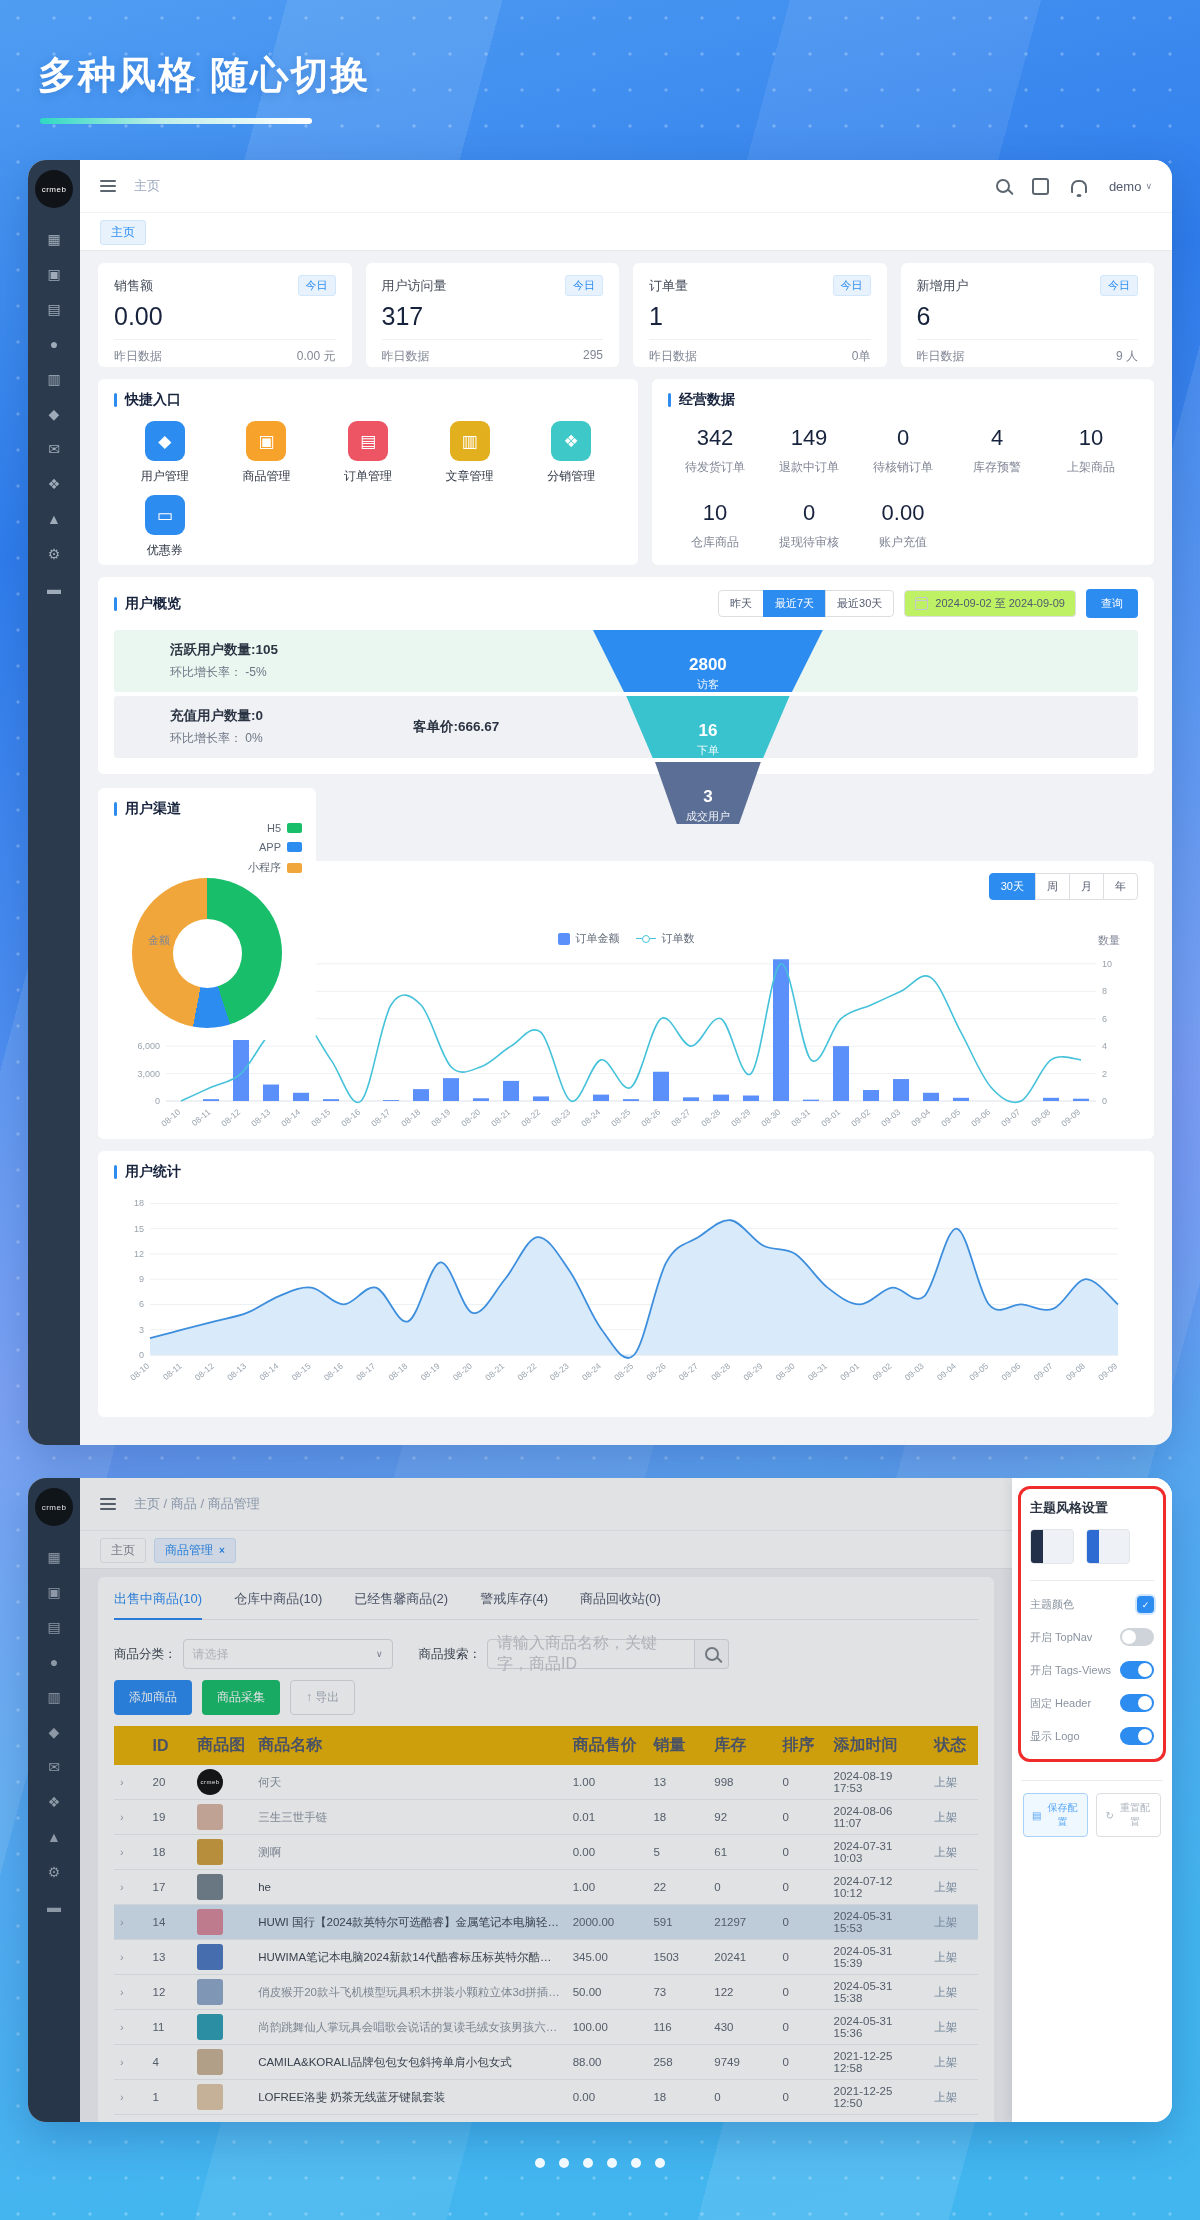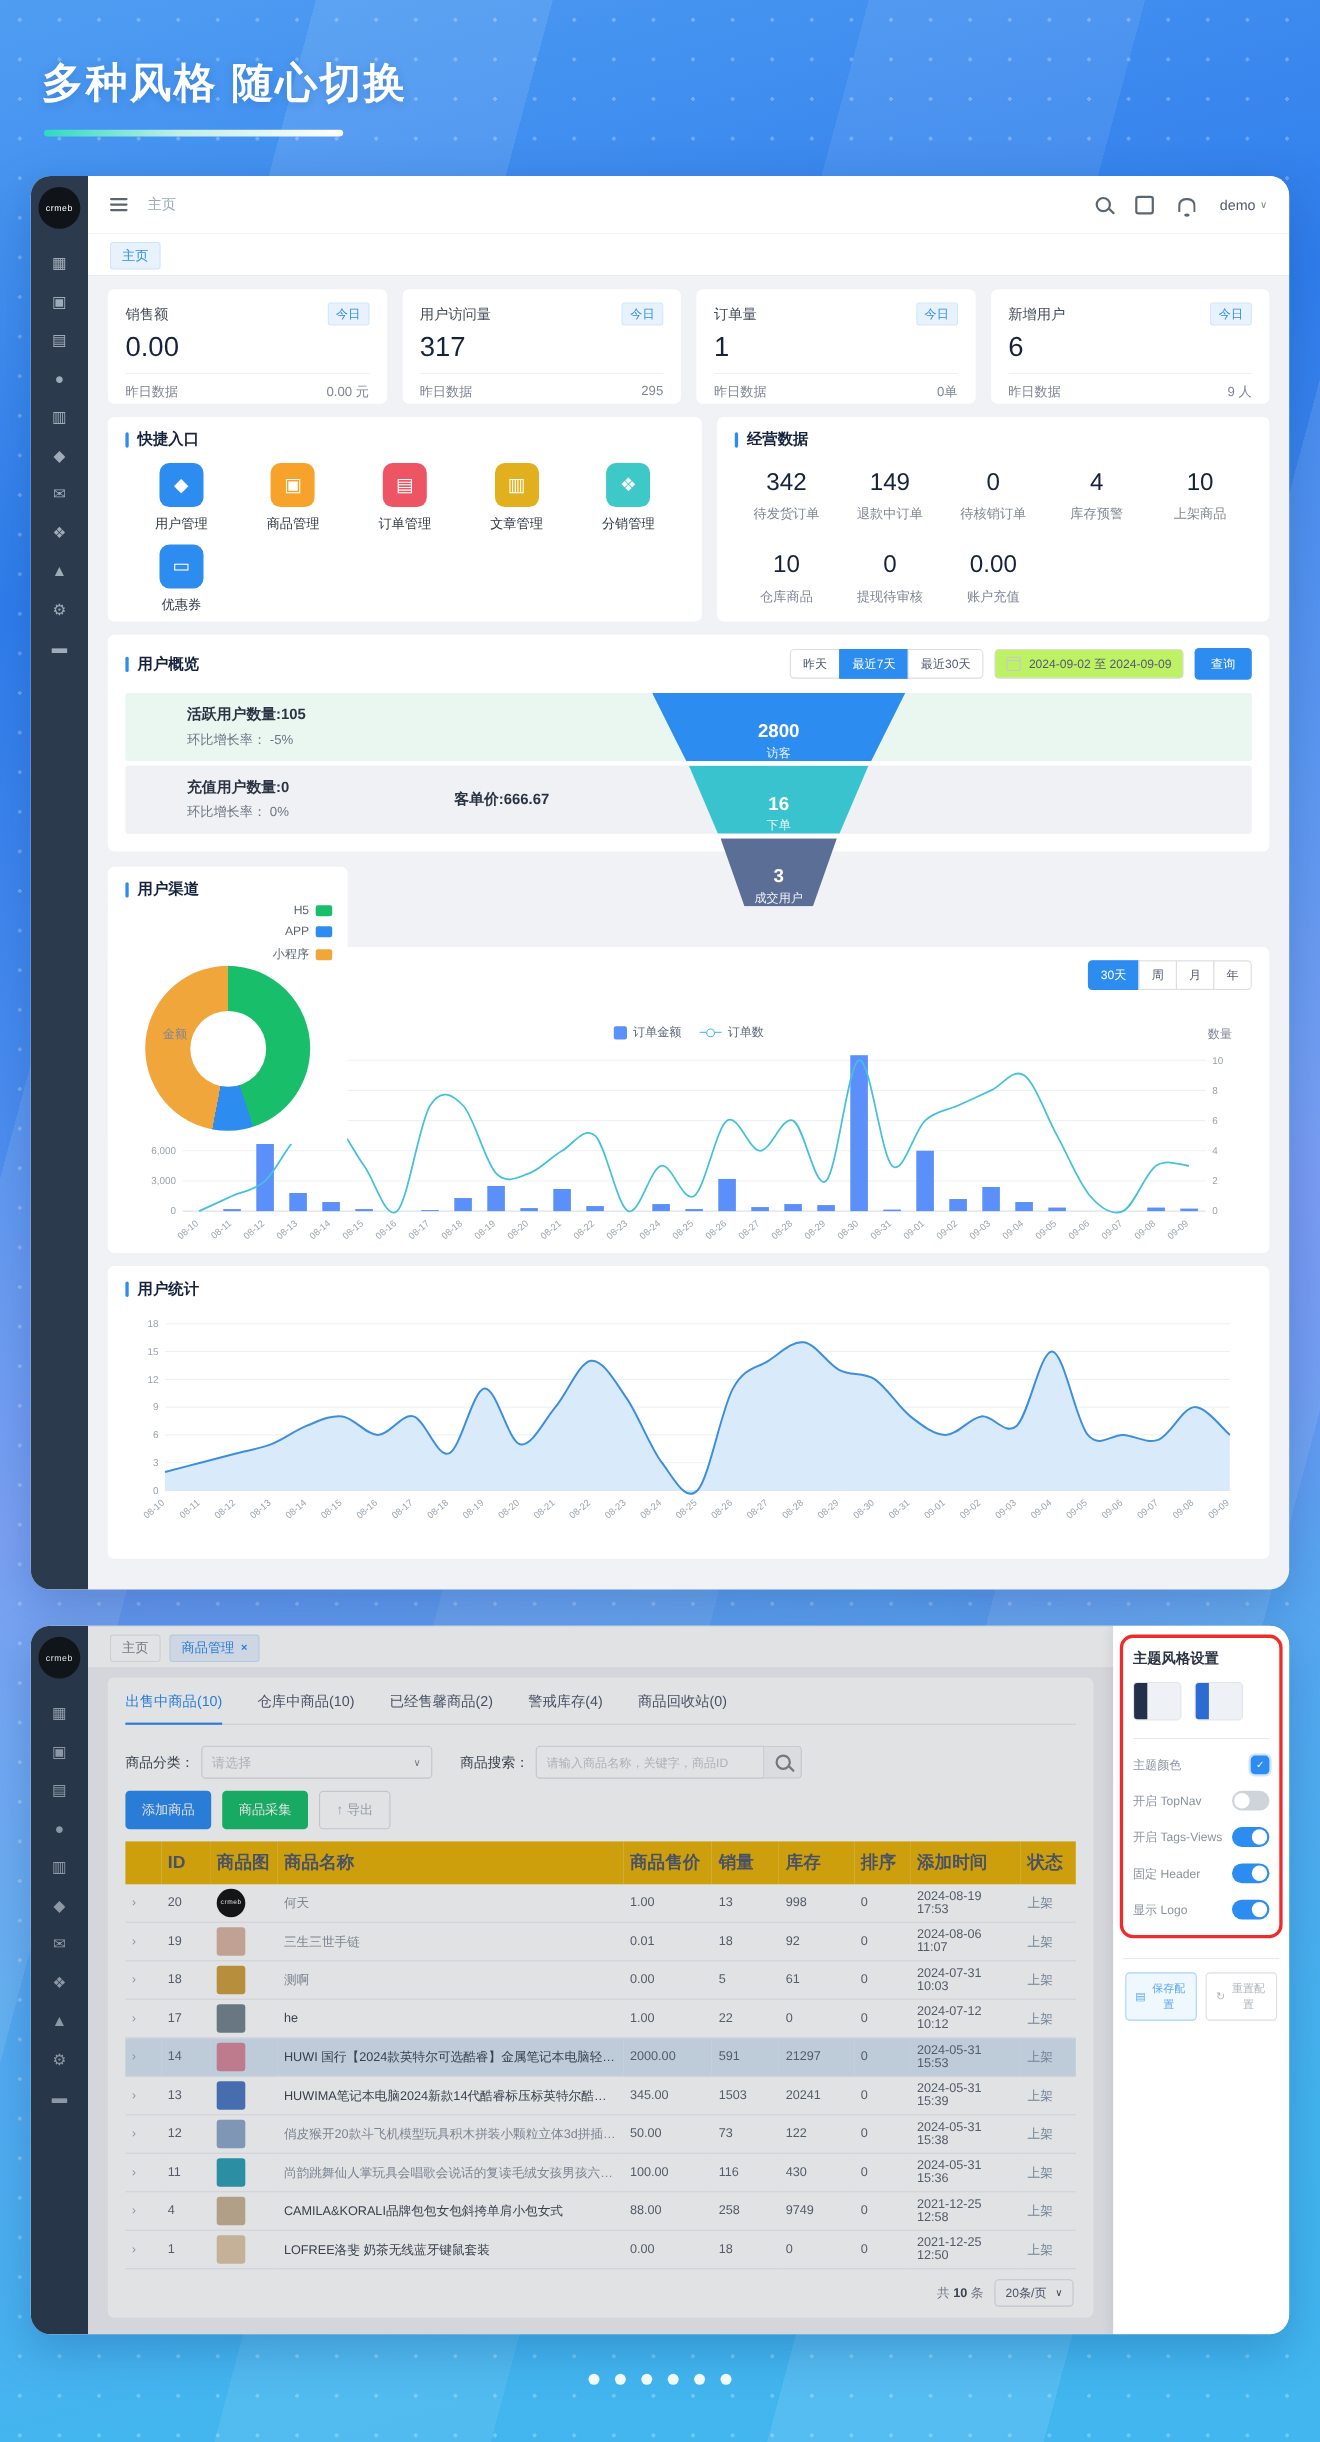--- a/index.html
+++ b/index.html
@@ -115,21 +115,21 @@
   .content2{flex:1;padding:8px 178px 8px 18px;overflow:hidden;}
   .table-card{background:#fff;border-radius:6px;padding:0 16px 8px;box-sizing:border-box;}
   .tabs{display:flex;gap:32px;border-bottom:1px solid #e8eaec;}
   .gtab{padding:13px 0 11px;font-size:13px;color:#515a6e;position:relative;}
   .gtab.active{color:#2d8cf0;}
   .gtab.active::after{content:"";position:absolute;left:0;right:0;bottom:-1px;height:2px;background:#2d8cf0;}
   .filters{display:flex;align-items:center;margin-top:19px;font-size:12.5px;color:#3f4854;}
   .fselect{width:210px;height:30px;border:1px solid #dcdee2;border-radius:4px;background:#fff;display:flex;align-items:center;justify-content:space-between;padding:0 9px;color:#c5c8ce;font-size:12px;margin-left:6px;box-sizing:border-box;}
   .flabel2{margin-left:26px;}
   .fsearch{display:flex;margin-left:6px;}
-  .finput{width:208px;height:30px;border:1px solid #dcdee2;border-radius:4px 0 0 4px;background:#fff;display:flex;align-items:center;padding:0 9px;color:#c5c8ce;font-size:11px;box-sizing:border-box;}
+  .finput{width:208px;height:30px;border:1px solid #dcdee2;border-radius:4px 0 0 4px;background:#fff;display:flex;align-items:center;padding:0 9px;color:#c5c8ce;font-size:16px;box-sizing:border-box;}
   .fbtn{width:34px;height:30px;border:1px solid #dcdee2;border-left:none;border-radius:0 4px 4px 0;background:#f7f8fa;display:flex;align-items:center;justify-content:center;box-sizing:border-box;}
   .fbtn .mag{border-color:#80868d;}
   .fbtn .mag::after{background:#80868d;}
   .btnrow{display:flex;gap:10px;margin:11px 0;}
   .btn{border:none;border-radius:4px;font-size:12px;padding:8px 15px;}
   .btn-blue{background:#2d8cf0;color:#fff;}
   .btn-green{background:#19be6b;color:#fff;}
   .btn-ghost{background:#fff;color:#a7b0ba;border:1px solid #dcdee2;}
   table.gt{width:100%;border-collapse:collapse;font-size:11.5px;color:#5d6774;}
   .gt thead th{background:#eab308;color:#515a6e;font-weight:bold;text-align:left;padding:9px 6px;font-size:16px;}
@@ -572,20 +572,26 @@
         <span class="side-icon">▥</span>
         <span class="side-icon">◆</span>
         <span class="side-icon">✉</span>
         <span class="side-icon">❖</span>
         <span class="side-icon">▲</span>
         <span class="side-icon">⚙</span>
         <span class="side-icon">▬</span>
       </div>
   </aside>
   <div class="panel-main">
+    <header class="navbar">
+      <span class="burger">
+          <i></i>
+        </span>
+      <span class="crumb">主页 / 商品 / 商品管理</span>
+    </header>
     <div class="tagsrow" id="goodsTags">
         <span class="tag">
           <span>主页</span>
         </span>
         <span class="tag active">
           <span>商品管理</span>
           <b class="x">×</b>
         </span>
       </div>
     <div class="content2">

